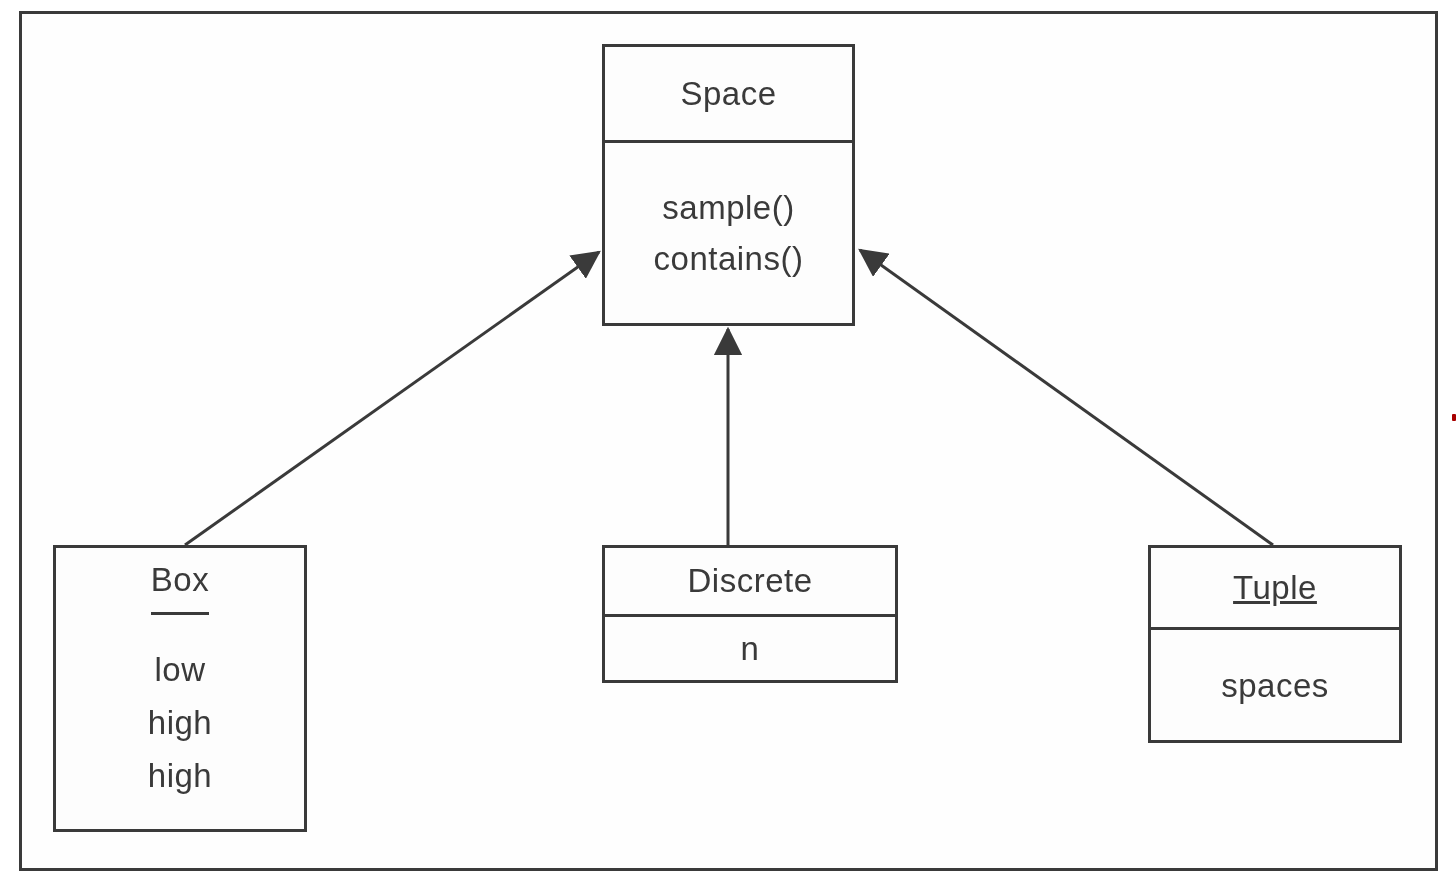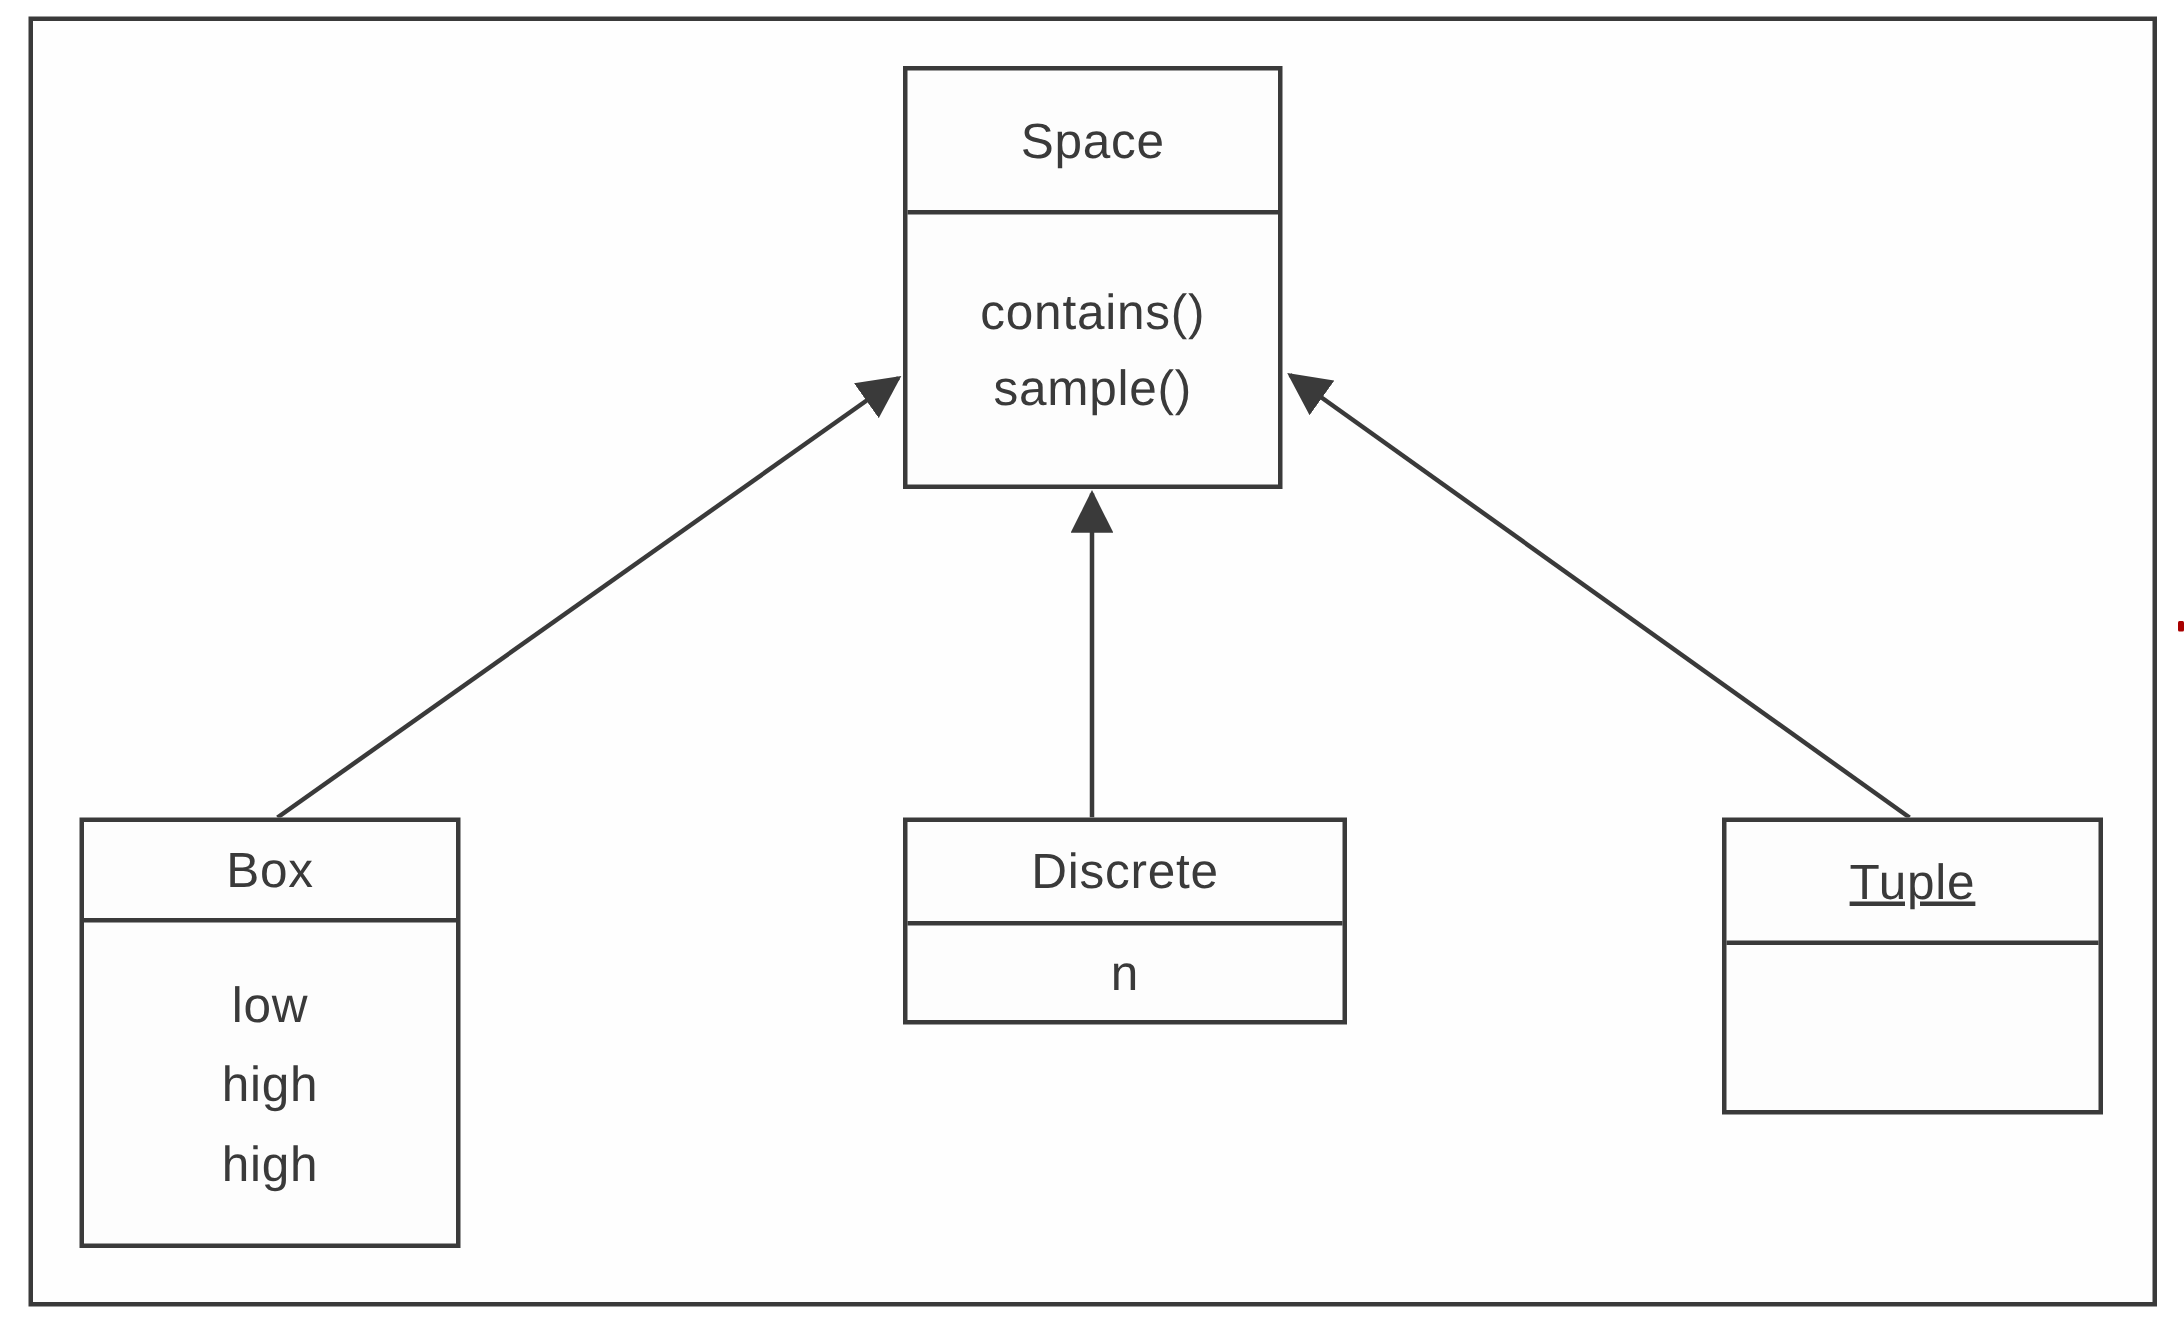--- a/index.html
+++ b/index.html
@@ -54,21 +54,21 @@
     font-size: 33px;
     letter-spacing: 0.5px;
     line-height: 51px;
     color: #3a3a3a;
     text-align: center;
   }
   
   .box-space   { left: 602px; top: 44px;  width: 253px; height: 282px; }
   .box-space .class-title { height: 96px; }
   
-  .box-box     { left: 53px;  top: 545px; width: 254px; height: 287px; }
+  .box-box     { left: 53px;  top: 545px; width: 254px; height: 287px; align-items: center; }
   .box-box .class-title { height: 67px; }
   .box-box .class-member { line-height: 53px; }
   
   .box-discrete{ left: 602px; top: 545px; width: 296px; height: 138px; }
   .box-discrete .class-title { height: 69px; }
   
   .box-tuple   { left: 1148px; top: 545px; width: 254px; height: 198px; }
   .box-tuple .class-title { height: 82px; text-decoration: underline; }
 
   .red-artifact {
@@ -93,22 +93,22 @@
       </marker>
     </defs>
     <line x1="185" y1="545" x2="599" y2="252" stroke="#3a3a3a" stroke-width="3" marker-end="url(#arrowhead)"></line>
     <line x1="728" y1="545" x2="728" y2="329" stroke="#3a3a3a" stroke-width="3" marker-end="url(#arrowhead)"></line>
     <line x1="1273" y1="545" x2="860" y2="250" stroke="#3a3a3a" stroke-width="3" marker-end="url(#arrowhead)"></line>
   </svg>
 
   <div class="class-box box-space">
     <div class="class-title">Space</div>
     <div class="class-members">
+      <div class="class-member">sample()</div>
       <div class="class-member">contains()</div>
-      <div class="class-member">sample()</div>
     </div>
   </div>
 
   <div class="class-box box-box">
     <div class="class-title">Box</div>
     <div class="class-members">
       <div class="class-member">low</div>
       <div class="class-member">high</div>
       <div class="class-member">high</div>
     </div>
@@ -116,17 +116,20 @@
 
   <div class="class-box box-discrete">
     <div class="class-title">Discrete</div>
     <div class="class-members">
       <div class="class-member">n</div>
     </div>
   </div>
 
   <div class="class-box box-tuple">
     <div class="class-title">Tuple</div>
+    <div class="class-members">
+      <div class="class-member">spaces</div>
+    </div>
   </div>
 
   <div class="red-artifact"></div>
 
 </div>
 
 </body></html>

